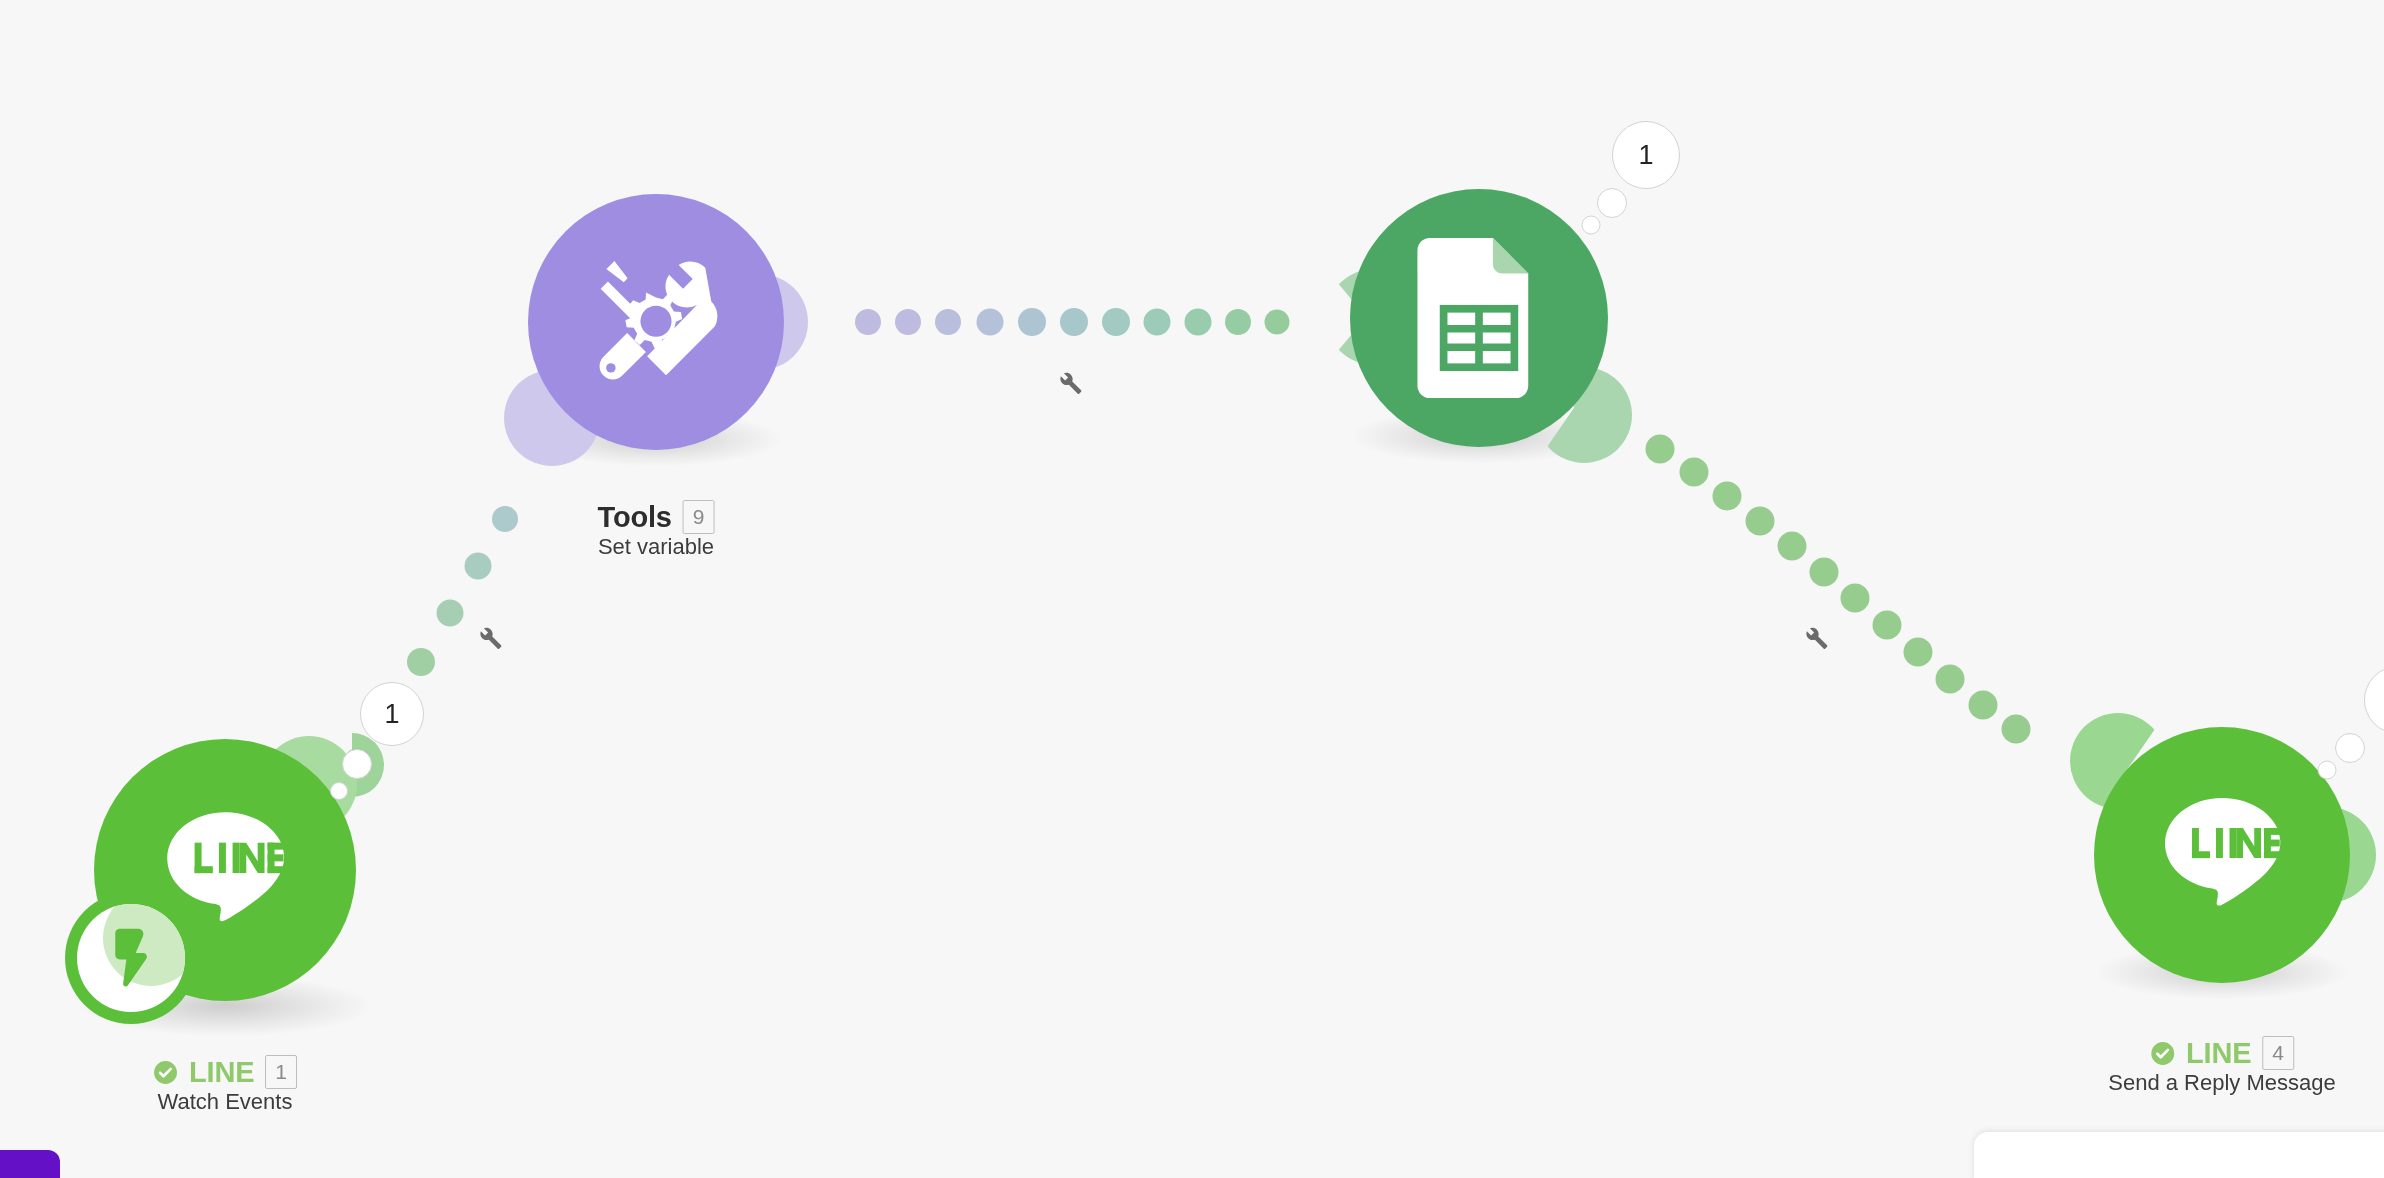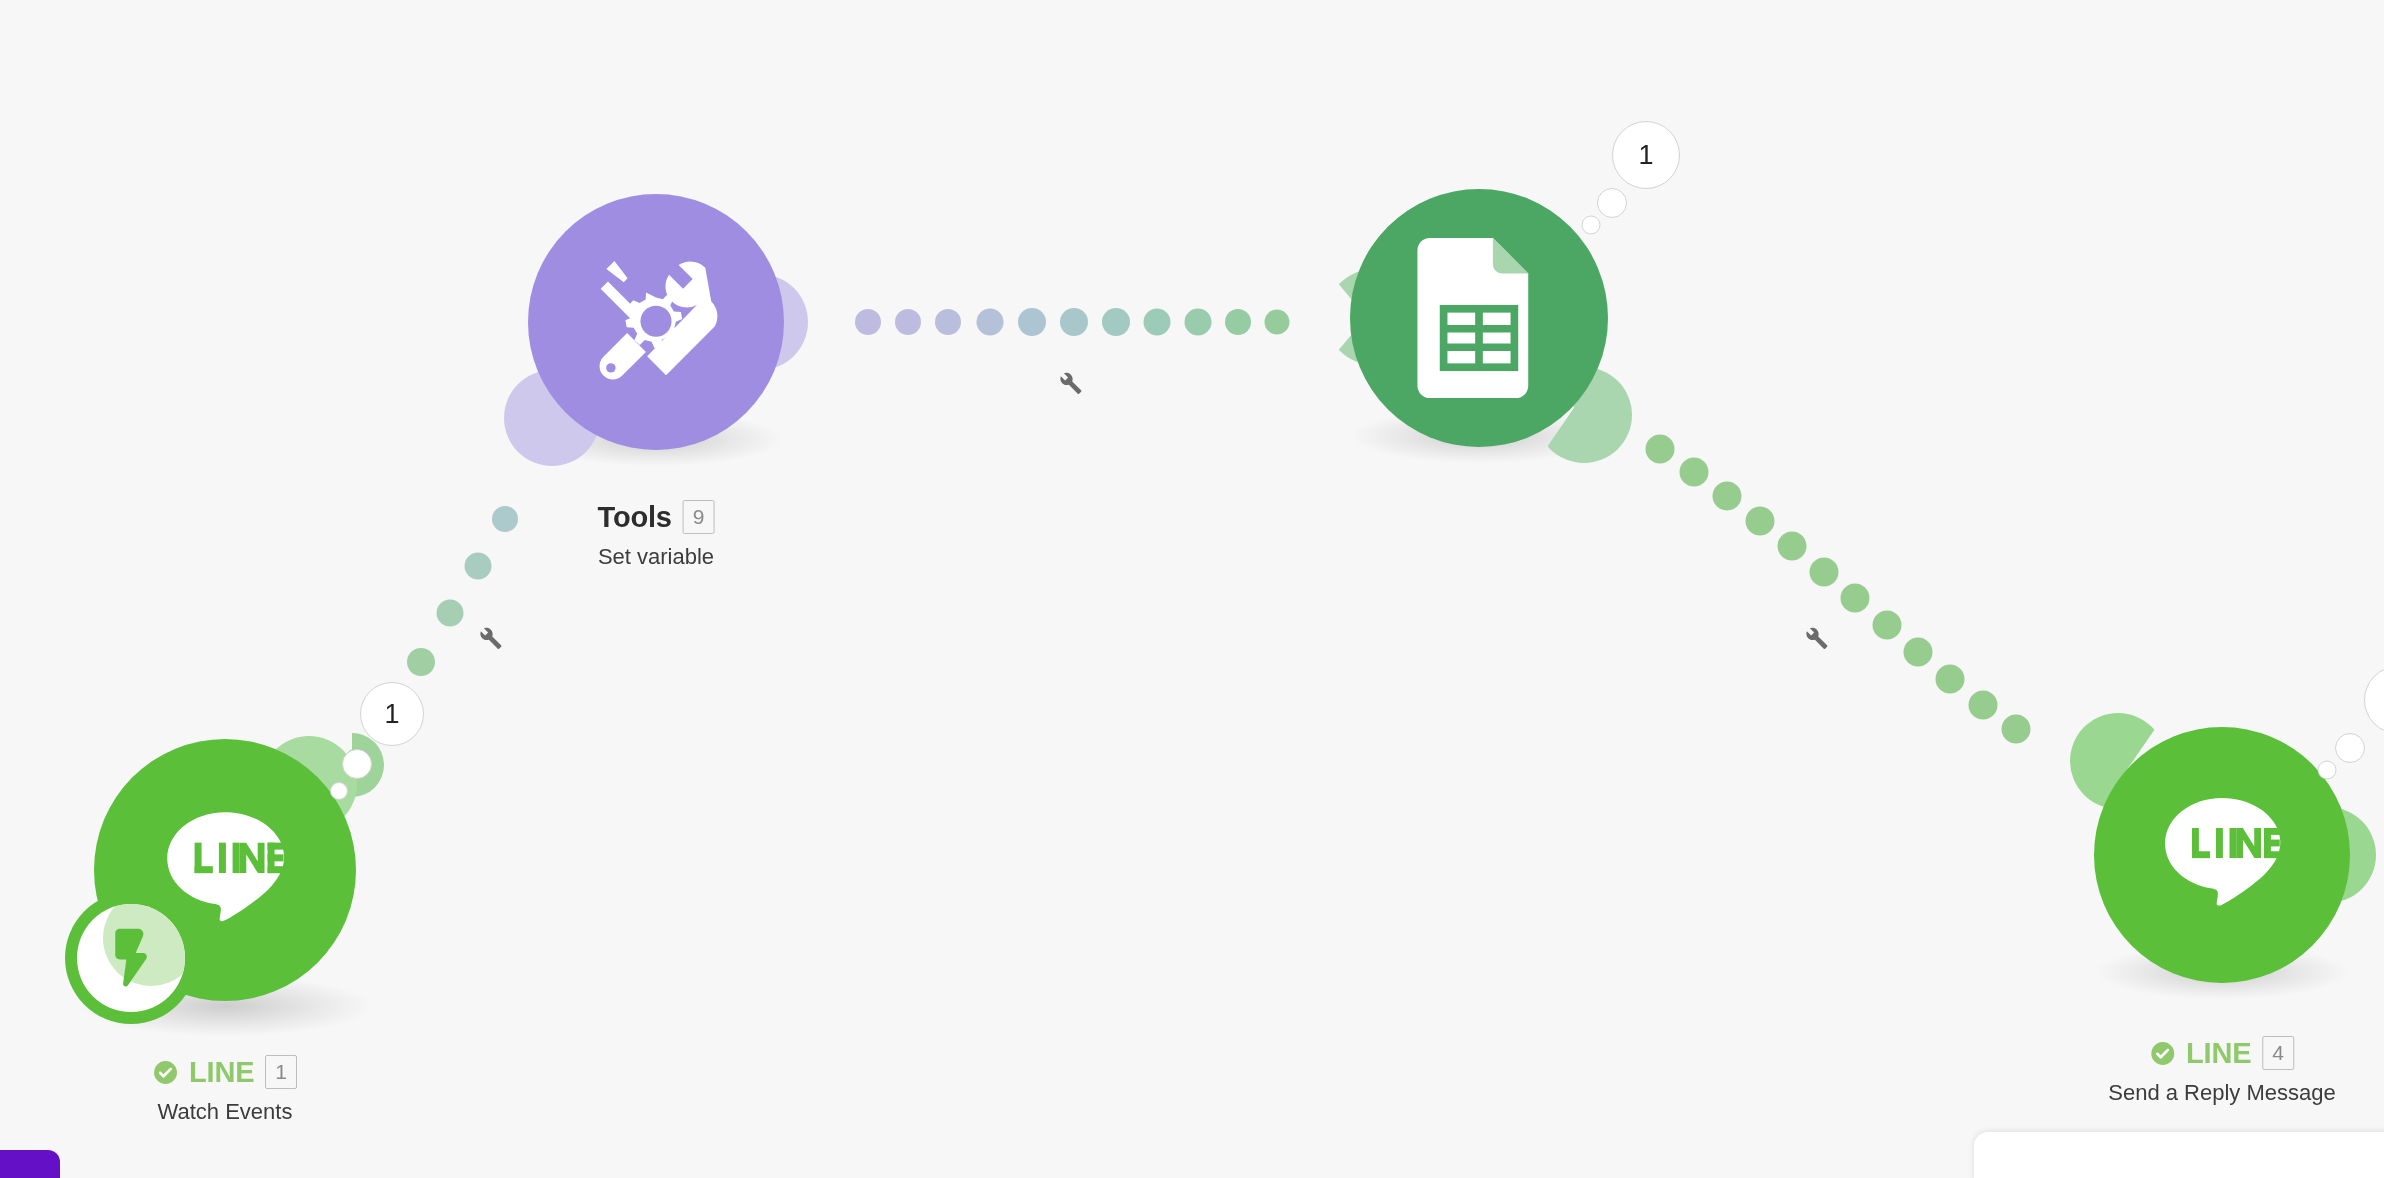--- a/index.html
+++ b/index.html
@@ -41,21 +41,21 @@
   .label-row { display:flex; align-items:center; justify-content:center; gap:11px; }
   .label-title { font-size:29px; font-weight:bold; letter-spacing:-0.2px; white-space:nowrap; }
   .label-title.green { color:#8FC96B; }
   .label-title.dark { color:#2d2d2d; }
   .seq-badge {
     border:1px solid #bdbdbd; color:#8a8a8a; background:transparent;
     font-size:21px; line-height:1; padding:5px 9px 6px; min-width:31px;
     text-align:center; border-radius:2px;
   }
   .check-icon { width:25px; height:25px; flex:0 0 auto; }
-  .label-sub { font-size:22px; color:#3c3c3c; margin-top:10px; white-space:nowrap; }
+  .label-sub { font-size:22px; color:#3c3c3c; white-space:nowrap; }
 
   
   .bubble {
     position:absolute; border-radius:50%; background:#ffffff;
     border:1px solid #d3d3d3; display:flex; align-items:center; justify-content:center;
     transform:translate(-50%,-50%); z-index:7;
   }
   .bubble-num { font-size:27px; color:#232323; }
   .bub-s { position:absolute; border-radius:50%; background:#fff; border:1px solid #d3d3d3; transform:translate(-50%,-50%); z-index:7; }
 

